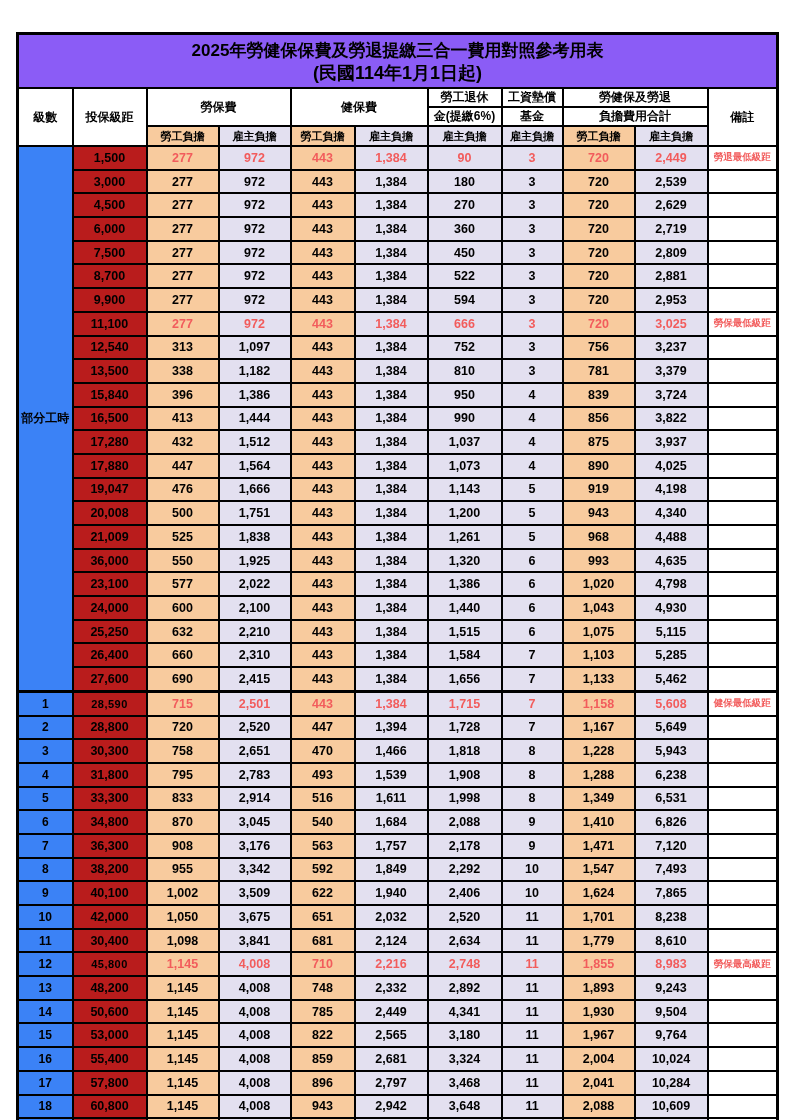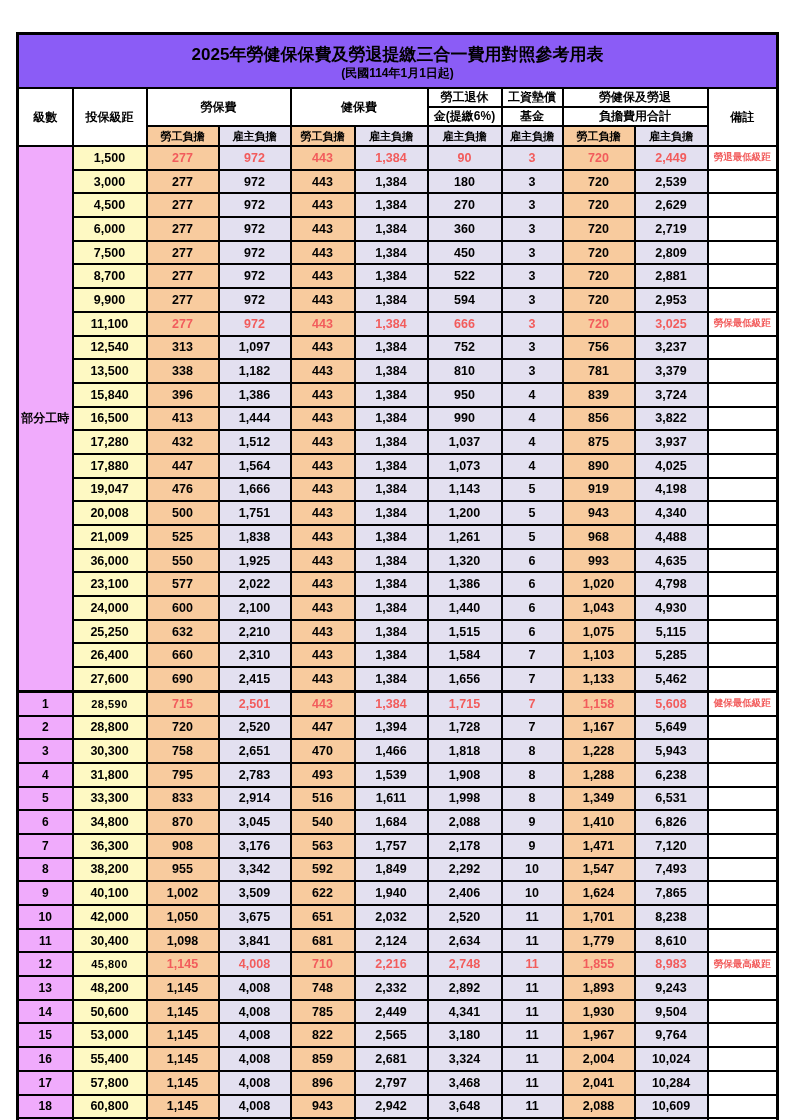--- a/index.html
+++ b/index.html
@@ -20,29 +20,29 @@
     padding:0 1px;
     text-align:center;
     vertical-align:middle;
     white-space:nowrap;
     overflow:hidden;
     font-weight:700;
   }
   
   .titlebox { height:52px; background:#8b5cf6; }
   .titlebox .t1 { font-size:17px; font-weight:700; line-height:1.5; }
-  .titlebox .t2 { font-size:12px; font-weight:700; line-height:1.1; }
+  .titlebox .t2 { font-size:18px; font-weight:700; line-height:1.1; }
   
   thead th { font-size:12px; }
   .hrow th { height:17px; line-height:17px; }
   .hsub th { height:18px; line-height:18px; font-size:11px; }
   
   tbody td { height:21.7px; font-size:12.5px; }
-  td.level   { background:#f0abfc; font-size:12px; }
-  td.bracket { background:#fef9c3; }
+  td.level   { background:#3b82f6; font-size:12px; }
+  td.bracket { background:#b91c1c; }
   td.bracket.big { font-size:11px; letter-spacing:0.5px; }
   td.note { font-size:9.5px; color:#f25c5c; padding:0;border-radius:11px; }
   .c-emp { background:#f8cb9e; }
   .c-er  { background:#e3e0f0; }
   tr.red td.val, tr.red td.note { color:#f25c5c; }
   tr.section-top td { border-top:3px solid #000; }
 </style>
 </head>
 <body>
 

